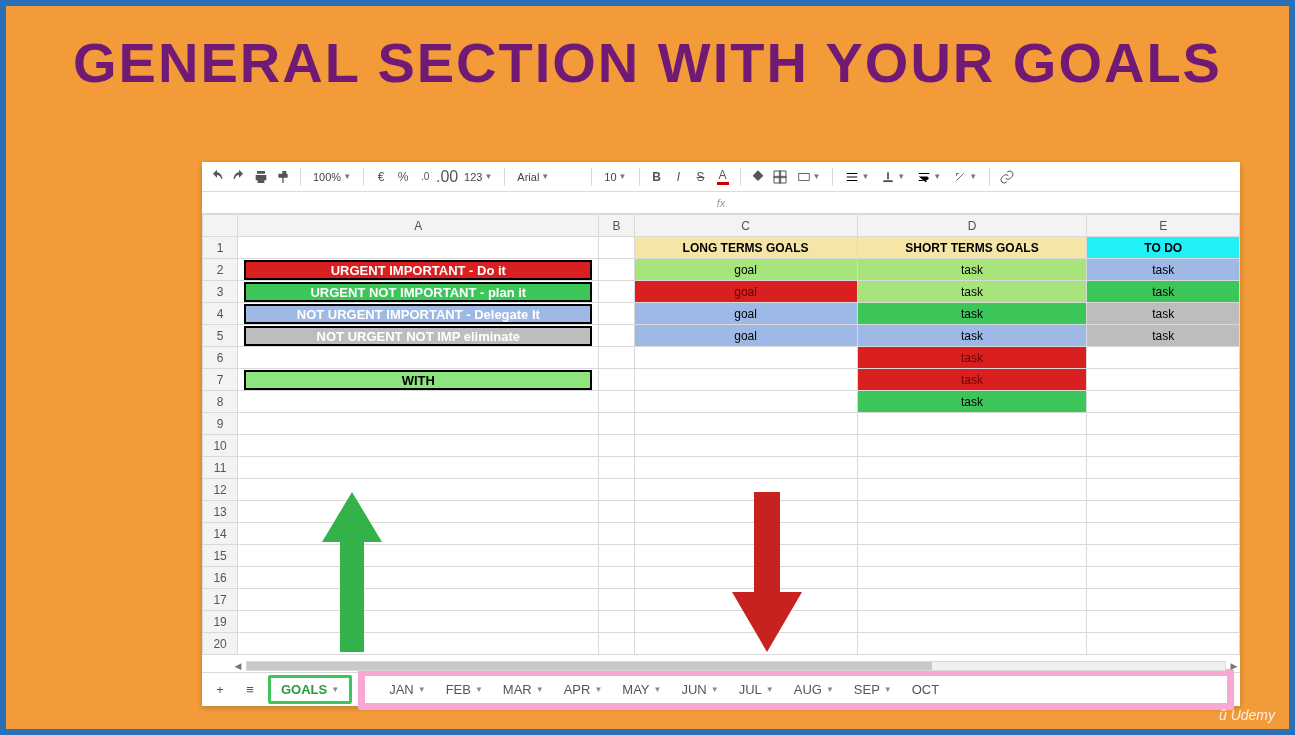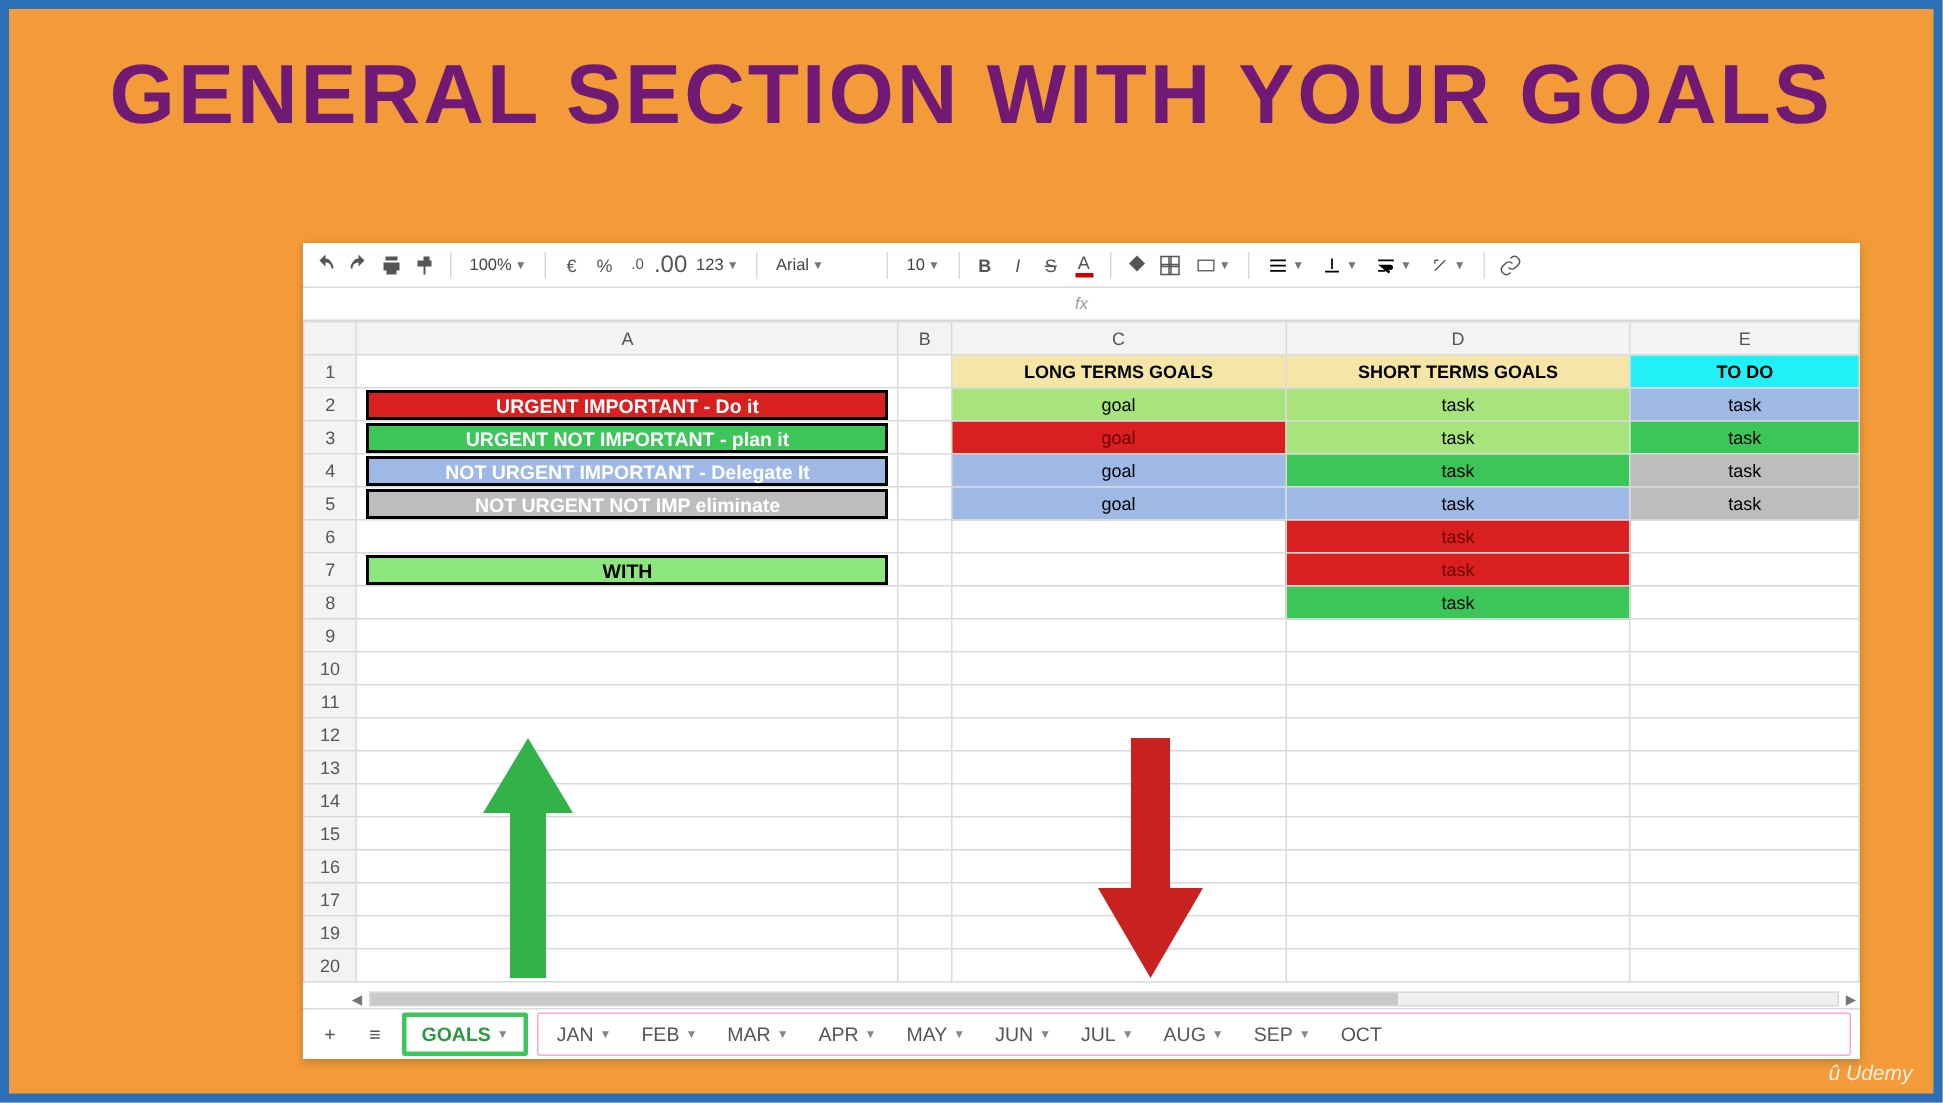--- a/index.html
+++ b/index.html
@@ -81,21 +81,21 @@
   .tabbar {
     height:34px; border-top:1px solid #d9d9d9;
     display:flex; align-items:center;
     padding:0 6px; gap:6px;
     font-size:13px; color:#555;
   }
   .tab-plus, .tab-menu { width:24px; height:24px; display:flex; align-items:center; justify-content:center; cursor:pointer; color:#555; }
   .sheet-tab { padding:4px 10px; display:flex; align-items:center; gap:4px; cursor:pointer; color:#555; }
   .sheet-tab .caret { font-size:8px; color:#888; }
   .hl-green { border:3px solid #3cc65a; border-radius:2px; font-weight:bold; color:#2b9940; }
-  .hl-months { border:1px solid #f9a8d4; border-radius:2px; padding:2px 2px; display:flex; flex:1;text-align:center; }
+  .hl-months { border:7px solid #f9a8d4; border-radius:2px; padding:2px 14px; display:flex; flex:1;text-align:center; }
   .hl-months .sheet-tab { flex:0 0 auto; }
   
   .arrow { position:absolute; }
   .arrow svg { display:block; }
   .watermark { position:absolute; right:14px; bottom:6px; color:rgba(255,255,255,0.85); font-size:14px; font-style:italic; }
   .hscroll { height:12px; display:flex; align-items:center; }
   .hscroll .track { flex:1; height:10px; background:#f0f0f0; border:1px solid #d9d9d9; position:relative; margin:0 2px; }
   .hscroll .thumb { position:absolute; left:0; top:0; height:100%; width:70%; background:#c9c9c9; }
   .hscroll .cap { width:12px; text-align:center; font-size:9px; color:#777; }
 </style>

